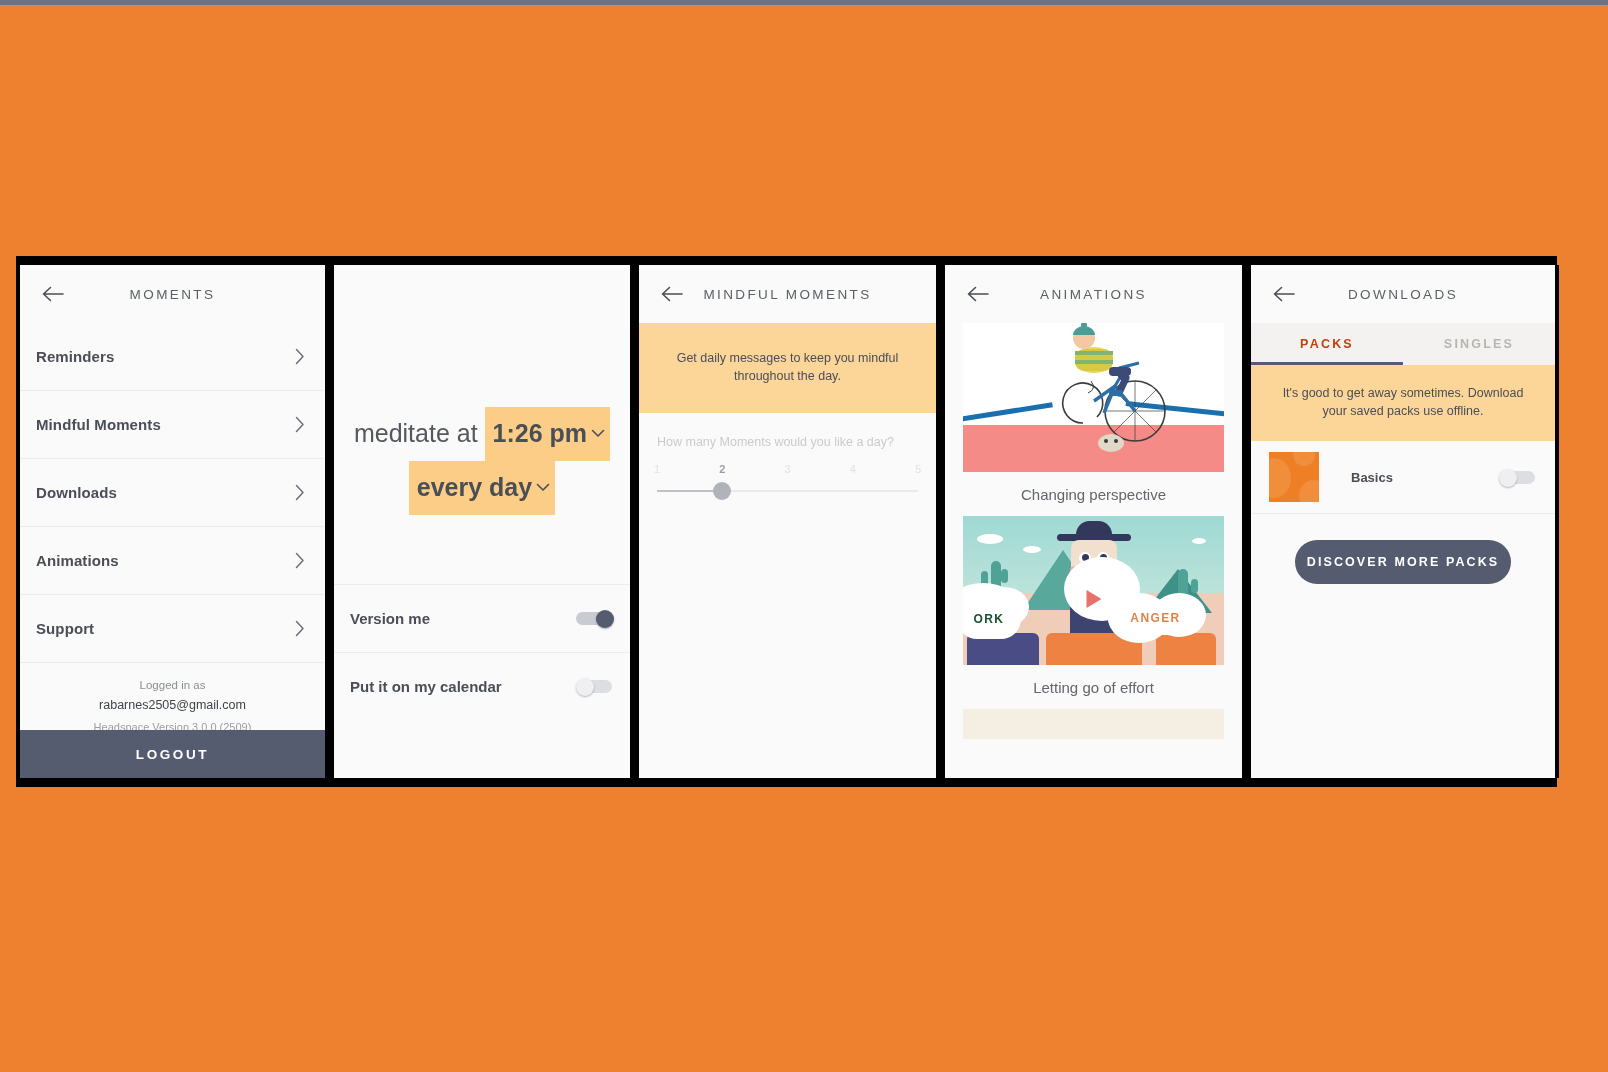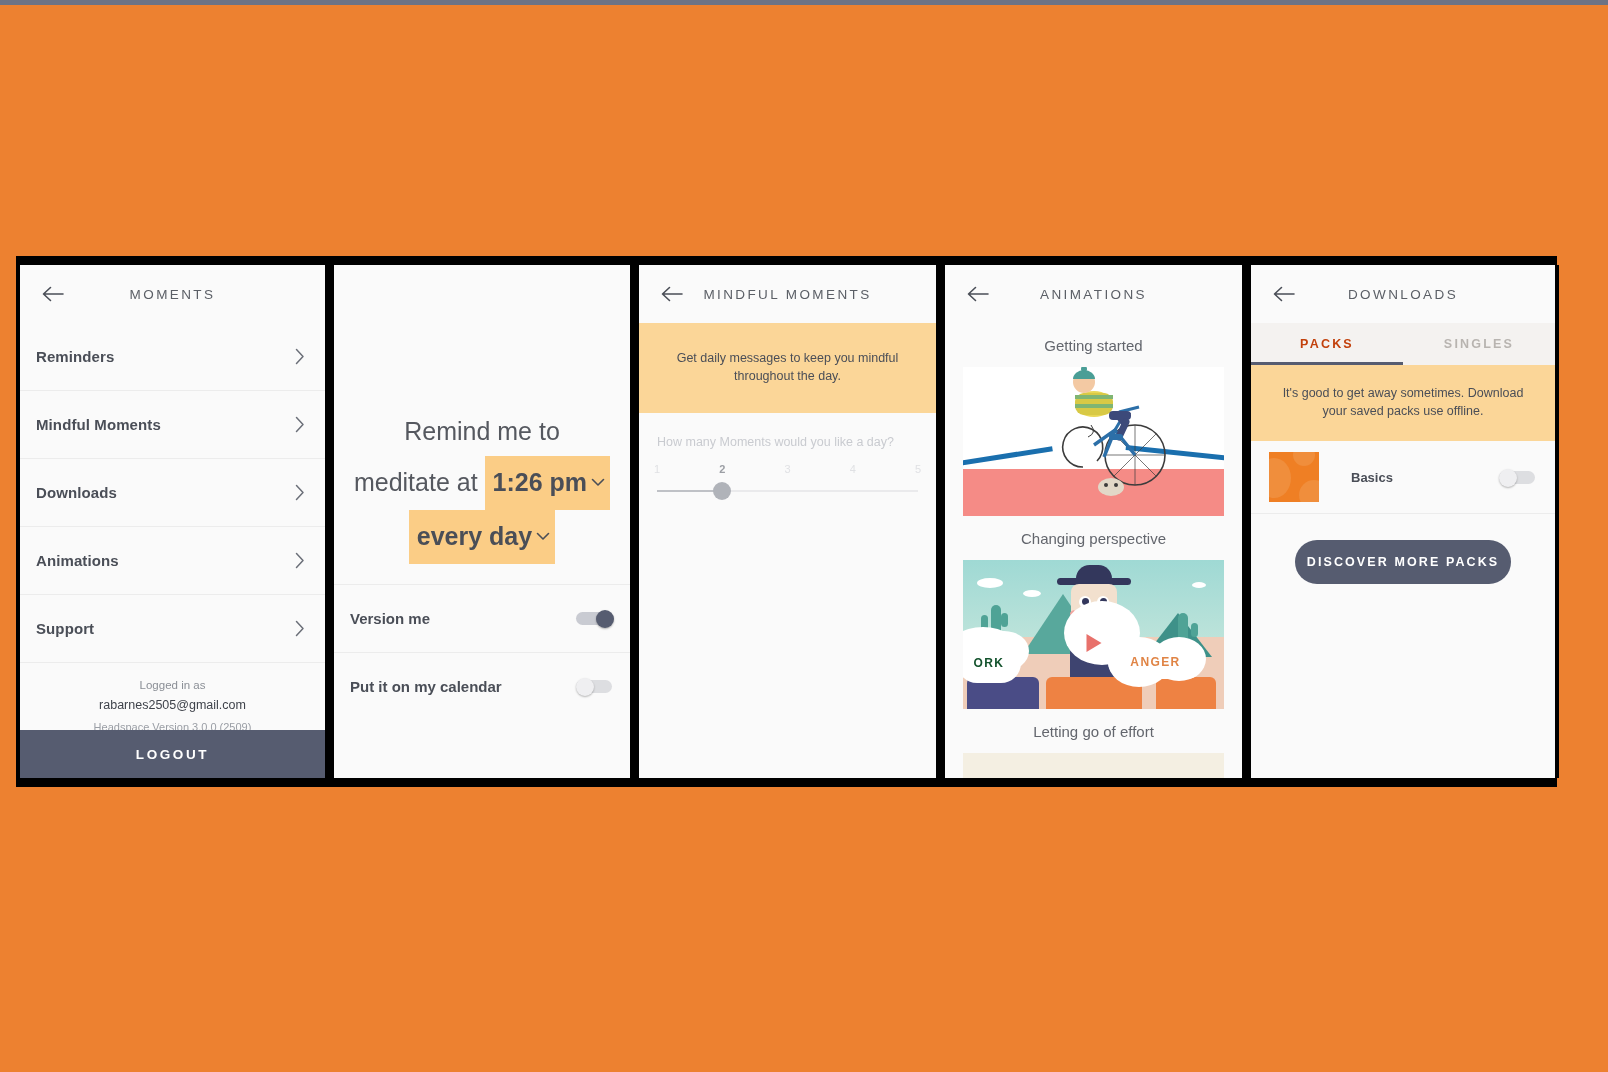--- a/index.html
+++ b/index.html
@@ -420,21 +420,20 @@
 
     <div class="logout-btn">LOGOUT</div>
   </div>
 
   <div class="gutter"></div>
 
   <div class="panel" style="width:296px">
 
     <div class="reminder-body">
       <div class="remind-sentence">
-        <div><span>Remind me to</span></div>
         <div>
           <span>meditate at</span>
           <span class="pill">
             <span>1:26 pm</span>
             <span class="caret">
               <svg width="14" height="9" viewBox="0 0 14 9">
                   <path d="M1.5 1.5 L7 7 L12.5 1.5" fill="none" stroke="#4A4E57" stroke-width="1.6" stroke-linecap="round" stroke-linejoin="round"></path>
                 </svg>
             </span>
           </span>
@@ -509,21 +508,20 @@
       <div class="back-arrow">
         <svg width="24" height="18" viewBox="0 0 24 18">
             <path d="M9.5 2.5 L2.5 9 L9.5 15.5 M2.5 9 H22" fill="none" stroke="#4A4E57" stroke-width="1.6" stroke-linecap="round" stroke-linejoin="round"></path>
           </svg>
       </div>
       <div class="hdr-title">ANIMATIONS</div>
     </div>
 
     <div class="anim-scroll">
 
-      <div class="anim-title">Getting started</div>
       <div class="anim-card c1">
         <div class="ground"></div>
         <div class="plank-l"></div>
         <div class="plank-r"></div>
 
         <svg width="297" height="149" viewBox="0 0 297 149" style="position:absolute;left:0;top:0">
           <circle cx="172" cy="88" r="30" fill="none" stroke="#3C3C3C" stroke-width="1.6"></circle>
           <g stroke="#3C3C3C" stroke-width=".7">
             <line x1="172" y1="88" x2="172" y2="58"></line>
               <line x1="172" y1="88" x2="193" y2="67"></line>

